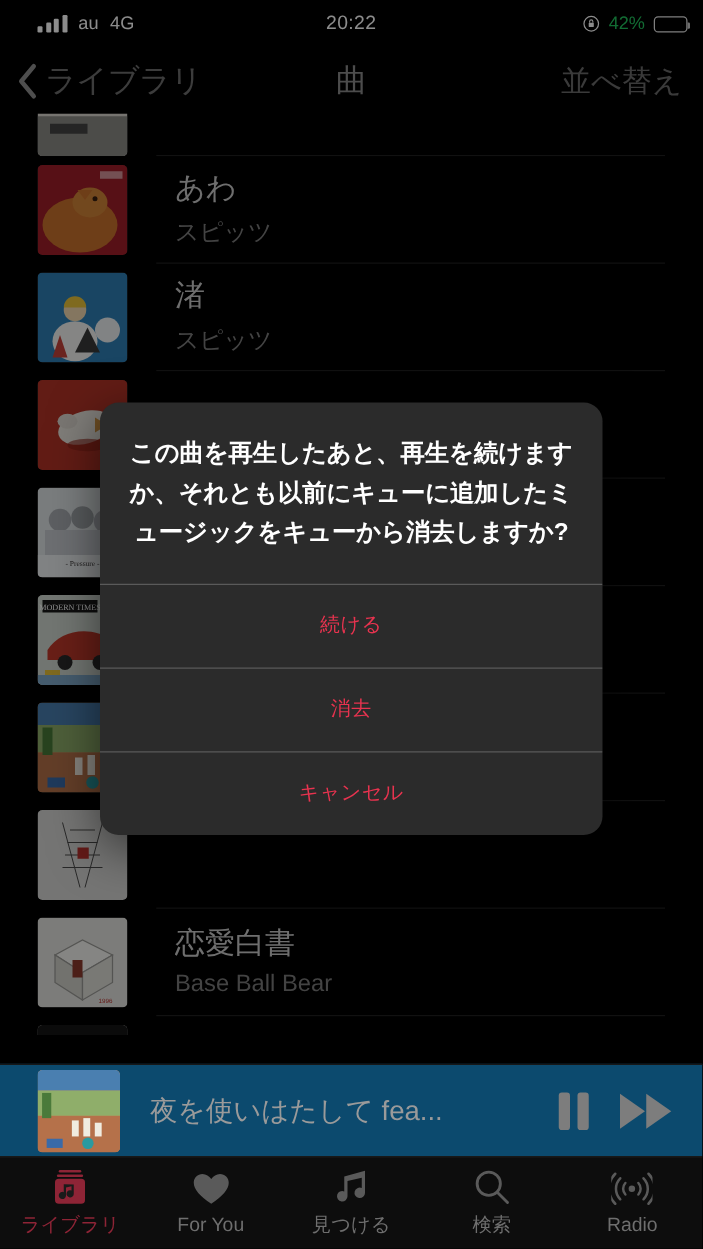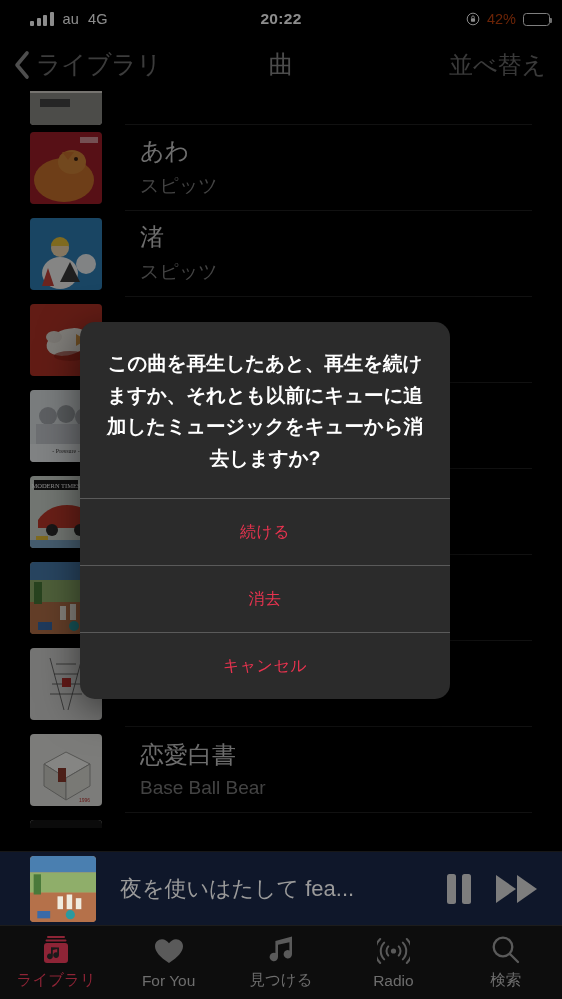--- a/index.html
+++ b/index.html
@@ -19,25 +19,25 @@
   .signal{ display:flex; align-items:flex-end; gap:2.5px; height:14px; }
   .signal i{ display:block; width:4px; background:#fff; border-radius:1px; }
   .signal i:nth-child(1){ height:5px; }
   .signal i:nth-child(2){ height:8px; }
   .signal i:nth-child(3){ height:11px; }
   .signal i:nth-child(4){ height:14px; }
   .carrier{ font-size:14.5px; color:#fff; letter-spacing:.2px; }
   .netw{ font-size:14.5px; color:#fff; letter-spacing:.2px; }
   .sb-time{
     position:absolute; left:0; width:562px; text-align:center;
-    font-size:15.5px; font-weight:bold; color:#fff; letter-spacing:.3px;
+    font-size:15.5px; font-weight:normal; color:#fff; letter-spacing:.3px;
   }
   .sb-right{ position:absolute; right:12px; display:flex; align-items:center; gap:7px; }
   .rotlock{ width:14px; height:14px; }
-  .batt-pct{ font-size:14.5px; color:#c2410c; }
+  .batt-pct{ font-size:14.5px; color:#22c55e; }
   .batt{
     position:relative; width:27px; height:13px; border:1.3px solid #e8e8e8;
     border-radius:3.5px; padding:1.4px;
   }
   .batt::after{
     content:""; position:absolute; right:-3.4px; top:4px; width:2px; height:5px;
     background:#c8c8c8; border-radius:0 1px 1px 0;
   }
   .batt-fill{ height:100%; background:#fff; border-radius:1.6px; }
 
@@ -73,39 +73,39 @@
     position:absolute; left:125px; right:30px; bottom:0; height:1px; background:#1f1f1f;
   }
 
   
   .dimmer{
     position:absolute; inset:0; background:rgba(0,0,0,.45); z-index:70; pointer-events:none;
   }
 
   
   .alert{
-    position:absolute; left:80px; top:322px; width:370px;
+    position:absolute; left:80px; top:322px; width:402px;
     background:#2b2b2b; border-radius:15px; z-index:90; overflow:hidden;
     box-shadow:0 10px 40px rgba(0,0,0,.55);
   }
   .alert-body{ padding:26px 22px 24px; }
   .alert-msg{
     font-size:19.5px; font-weight:bold; color:#fff; text-align:center;
     line-height:1.62; letter-spacing:-.1px;
   }
   .alert-divider{ height:1px; background:#5a5a5a; }
   .alert-btn{
     height:66px; display:flex; align-items:center; justify-content:center;
     font-size:16px; color:#e8334f; cursor:pointer; letter-spacing:.4px;
   }
 
   
   .miniplayer{
     position:absolute; left:0; bottom:74px; width:562px; height:74px;
-    background:#0f172a; display:flex; align-items:center; z-index:80;
+    background:#0c4a6e; display:flex; align-items:center; z-index:80;
     border-top:1px solid #171717;
   }
   .mp-thumb{ width:66px; height:66px; margin-left:30px; border-radius:4px; overflow:hidden; flex:none; }
   .mp-thumb svg{ display:block; width:66px; height:66px; }
   .mp-title{
     margin-left:24px; flex:1; min-width:0; font-size:22px; color:#9a9a9a;
     white-space:nowrap; overflow:hidden; text-overflow:ellipsis;
   }
   .mp-ctrl{ width:58px; display:flex; align-items:center; justify-content:center; cursor:pointer; flex:none; }
   .mp-ctrl:last-child{ margin-right:16px; }
@@ -400,33 +400,33 @@
     <span class="tab-ico">
       <svg width="27" height="29" viewBox="0 0 27 29">
         <path d="M24 1.5v17.8a4.2 4.2 0 1 1-2.6-3.9V7.2L10 9.7v12.3a4.2 4.2 0 1 1-2.6-3.9V6.1z" fill="#5a5a5a"></path>
       </svg>
     </span>
     <span class="tab-lbl">見つける</span>
   </div>
 
   <div class="tab">
     <span class="tab-ico">
+      <svg width="29" height="29" viewBox="0 0 29 29" fill="none" stroke="#5a5a5a" stroke-width="2.3" stroke-linecap="round">
+        <circle cx="12" cy="12" r="9.3"></circle>
+        <path d="M19 19l8 8"></path>
+      </svg>
+    </span>
+    <span class="tab-lbl">検索</span>
+  </div>
+
+  <div class="tab">
+    <span class="tab-ico">
       <svg width="33" height="28" viewBox="0 0 33 28" fill="none" stroke="#5a5a5a" stroke-width="2" stroke-linecap="round">
         <circle cx="16.5" cy="14" r="2.6" fill="#5a5a5a" stroke="none"></circle>
         <path d="M11.3 9.4a6.8 6.8 0 0 0 0 9.2M21.7 9.4a6.8 6.8 0 0 1 0 9.2"></path>
         <path d="M7.2 5.6a12 12 0 0 0 0 16.8M25.8 5.6a12 12 0 0 1 0 16.8"></path>
         <path d="M3.2 2a17 17 0 0 0 0 24M29.8 2a17 17 0 0 1 0 24"></path>
       </svg>
     </span>
     <span class="tab-lbl">Radio</span>
   </div>
 
-  <div class="tab">
-    <span class="tab-ico">
-      <svg width="29" height="29" viewBox="0 0 29 29" fill="none" stroke="#5a5a5a" stroke-width="2.3" stroke-linecap="round">
-        <circle cx="12" cy="12" r="9.3"></circle>
-        <path d="M19 19l8 8"></path>
-      </svg>
-    </span>
-    <span class="tab-lbl">検索</span>
-  </div>
-
 </div>
 
 </body></html>

